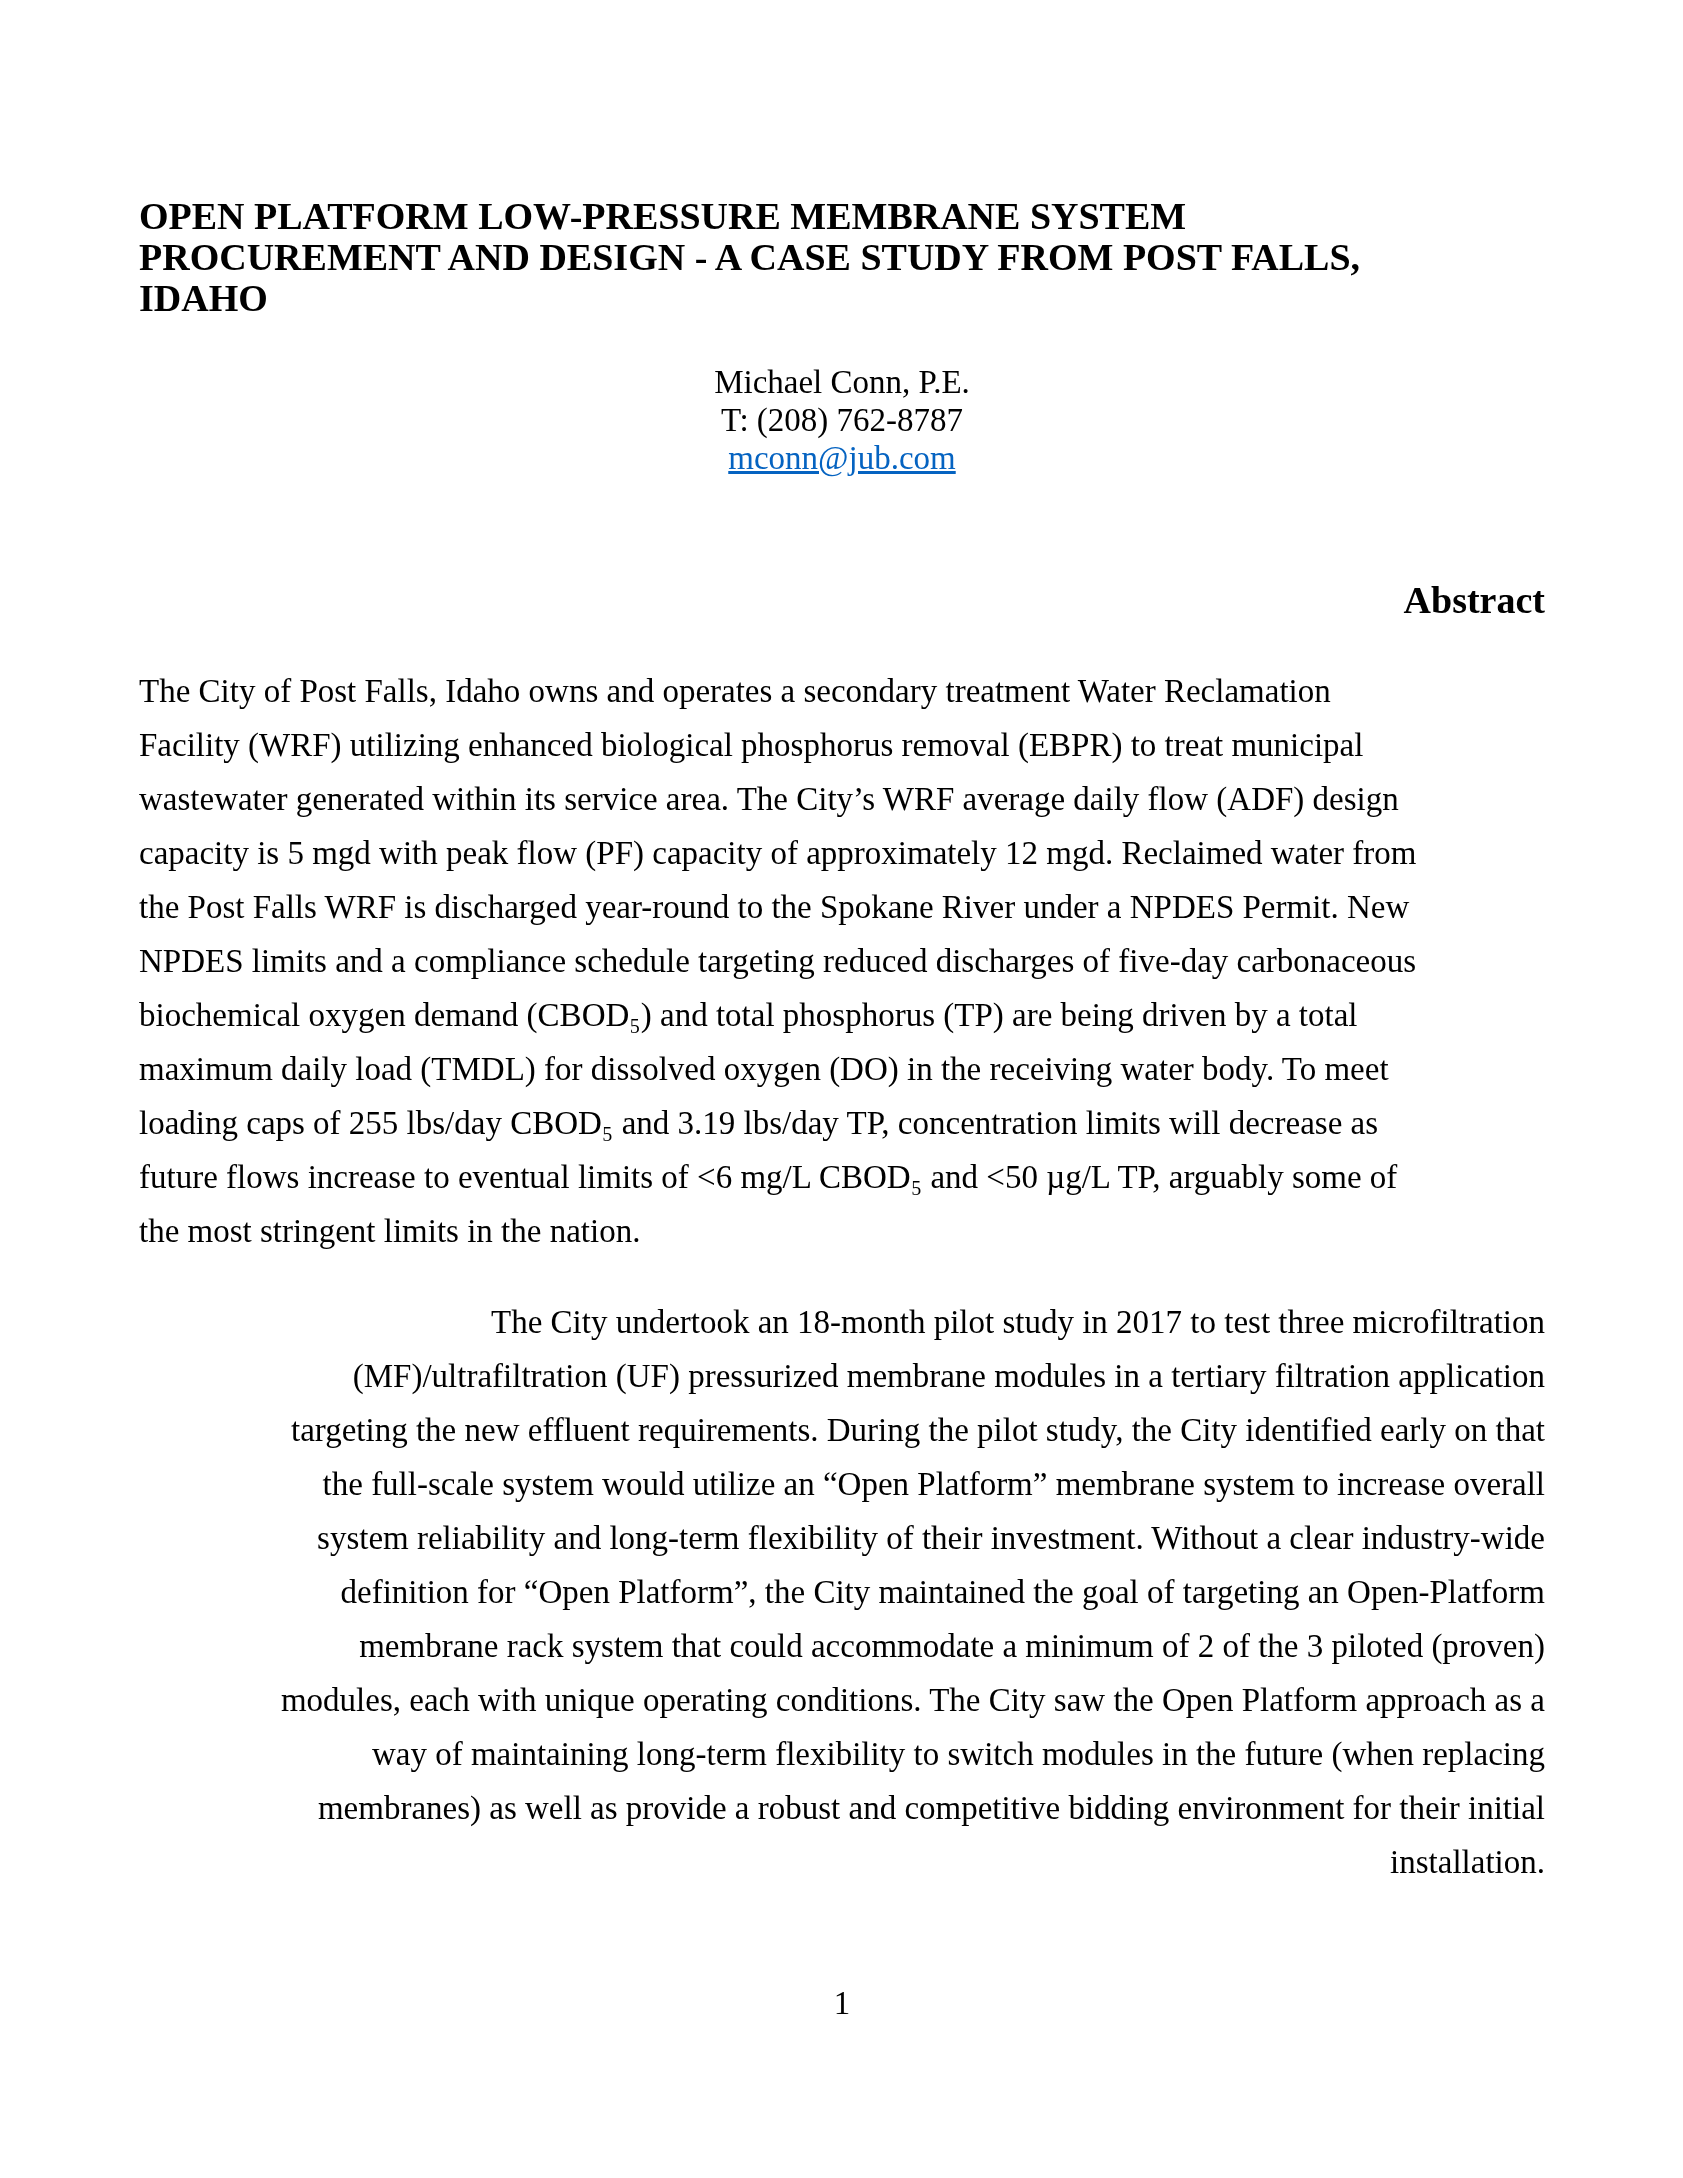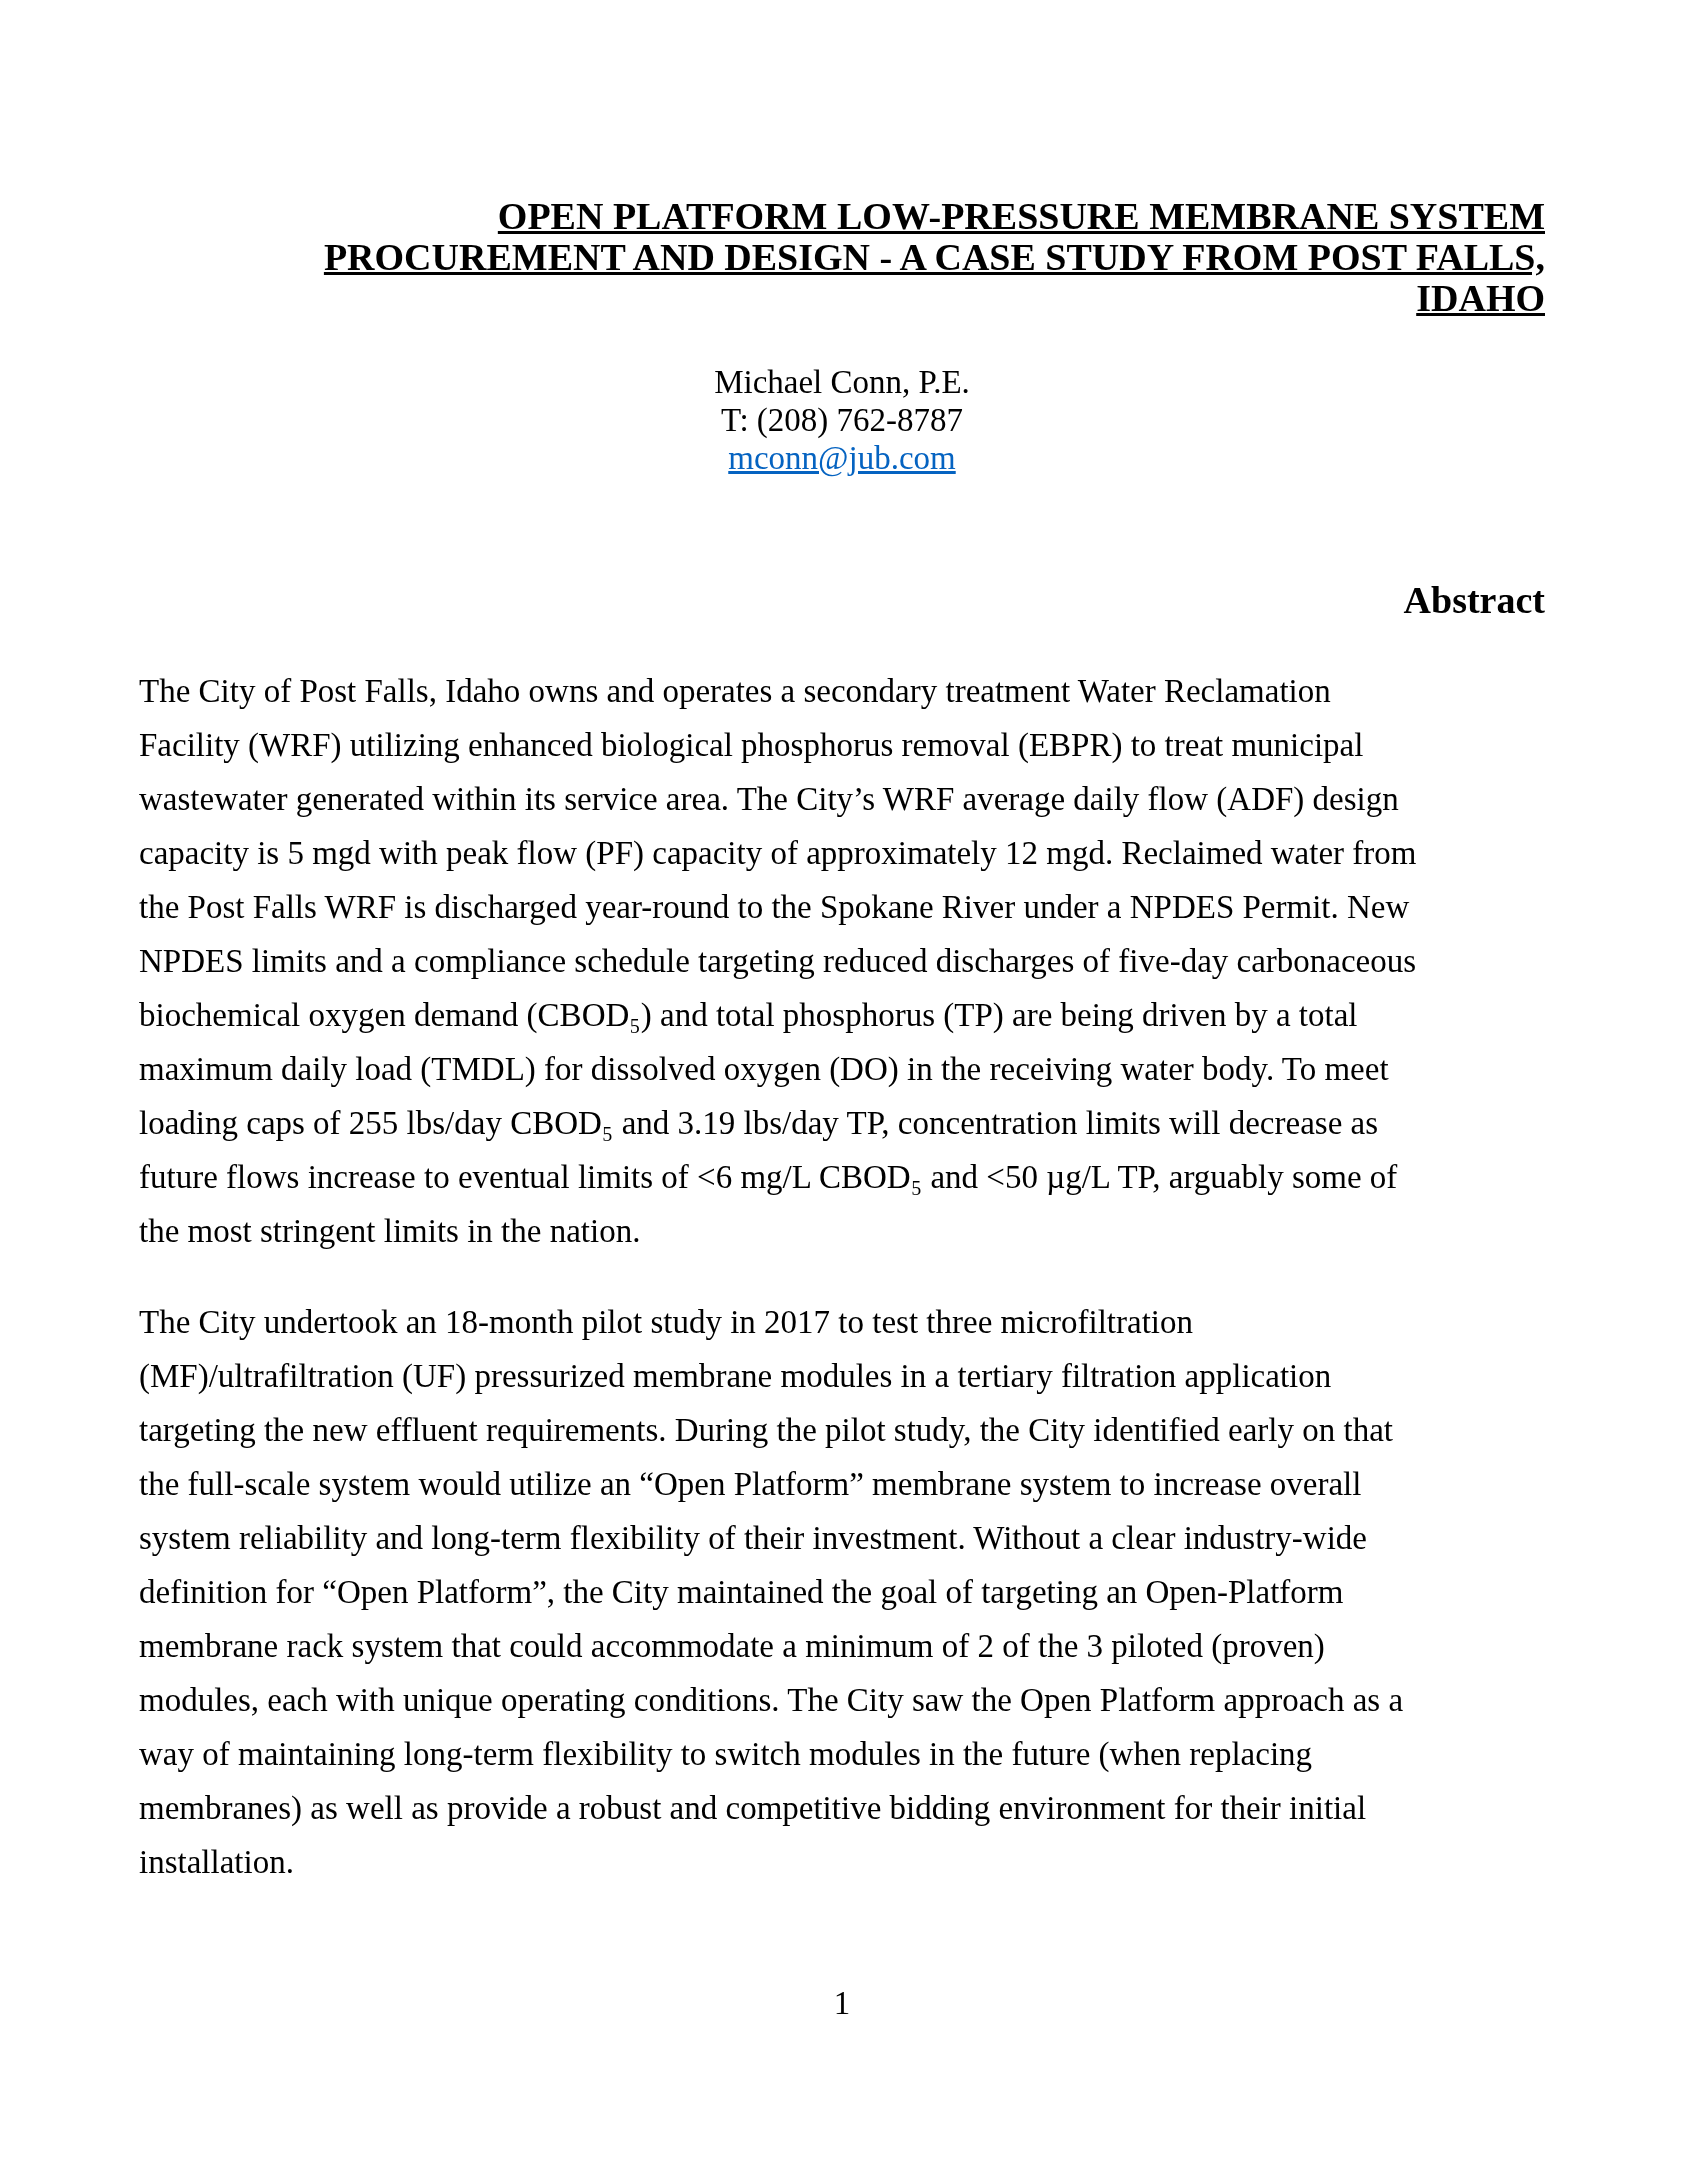--- a/index.html
+++ b/index.html
@@ -20,23 +20,22 @@
     position: absolute;
     left: 139px;
     top: 0;
     width: 1406px;
     padding-top: 196px;
   }
   .paper-title {
     font-size: 38px;
     line-height: 41px;
     font-weight: bold;
-    text-align: right;
+    text-align: left;
     white-space: pre;
-    text-decoration: underline;
   }
   .author-block {
     text-align: center;
     font-size: 33px;
     line-height: 38px;
   }
   .author-block-1 { margin-top: 44px; }
   .author-block-2 { margin-top: 36px; }
   .email-link {
     color: var(--link-color, #0563C1);
@@ -50,21 +49,21 @@
     font-weight: bold;
     text-align: right;
   }
   .body-para {
     font-size: 33px;
     line-height: 54px;
     text-align: left;
     white-space: pre;
   }
   .para-1 { margin-top: 43px; }
-  .para-2 { margin-top: 37px; }
+  .para-2 { margin-top: 37px; text-align: right; }
   .page-number {
     margin-top: 95px;
     font-size: 33px;
     line-height: 38px;
     text-align: center;
   }
 </style>
 </head>
 <body>
 

